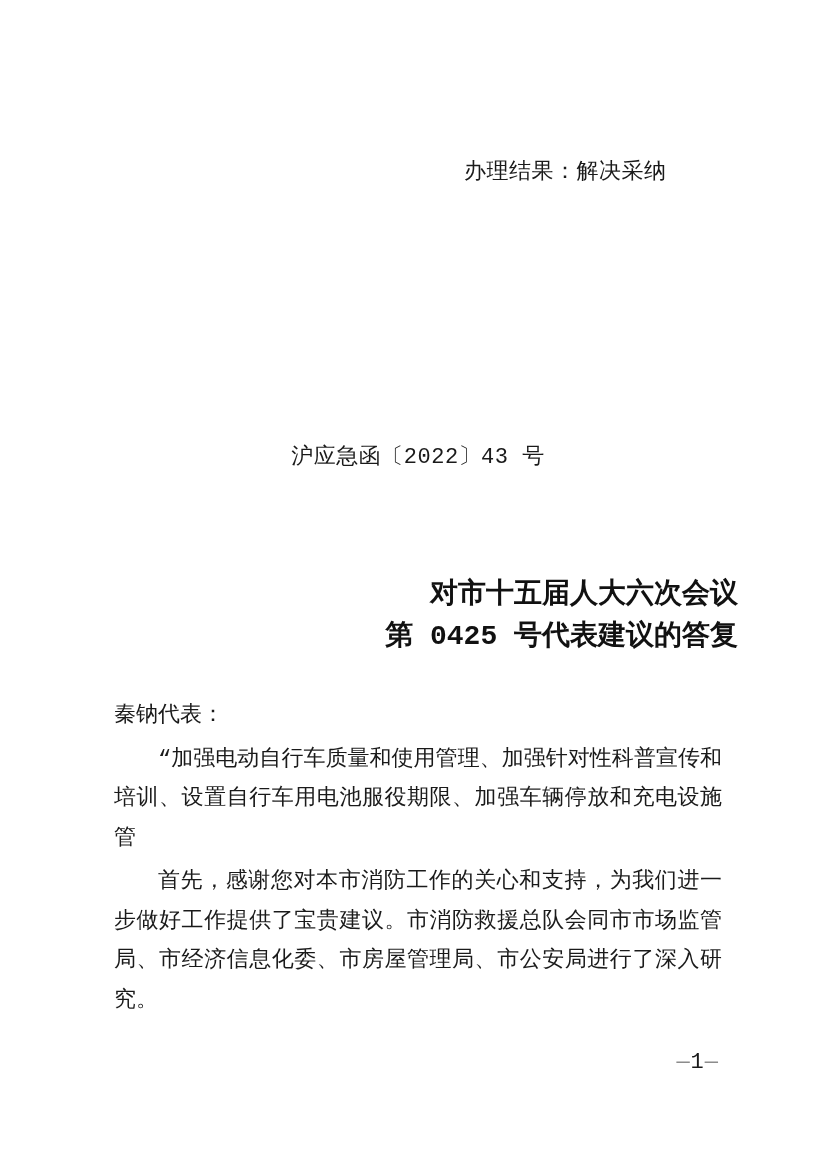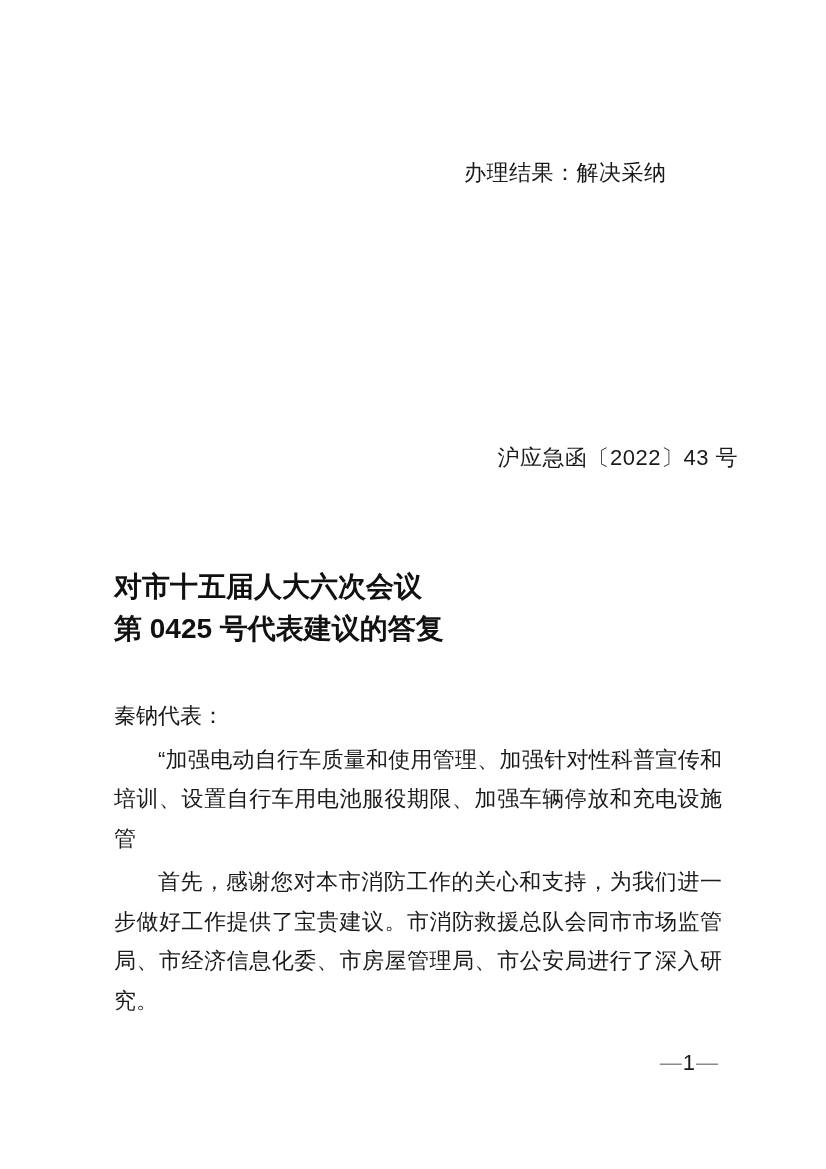--- a/index.html
+++ b/index.html
@@ -5,53 +5,53 @@
   html, body {
     margin: 0;
     padding: 0;
     background: #ffffff;
   }
   .page {
     position: relative;
     width: 826px;
     height: 1169px;
     background: #ffffff;
-    font-family: Liberation Sans, sans-serif;
+    font-family: Liberation Mono, monospace;
     color: #1a1a1a;
     overflow: hidden;
   }
   
   .annotations {
     position: absolute;
     left: 464px;
     top: 152px;
     font-size: 22px;
     line-height: 41px;
     white-space: nowrap;
     letter-spacing: 0.5px;
   }
   
   .doc-number {
     position: absolute;
-    left: 122px;
+    left: 110px;
     top: 444px;
     width: 616px;
-    text-align: right;
+    text-align: center;
     font-size: 22px;
     line-height: 28px;
     letter-spacing: 0.5px;
   }
   
   .title {
     position: absolute;
     left: 110px;
     top: 562px;
     width: 616px;
-    margin: 4px;
-    text-align: left;
+    margin: 12px;
+    text-align: right;
     font-size: 28px;
     font-weight: bold;
     line-height: 42px;
     color: #111111;
   }
   
   .body-text {
     position: absolute;
     left: 110px;
     top: 692px;

